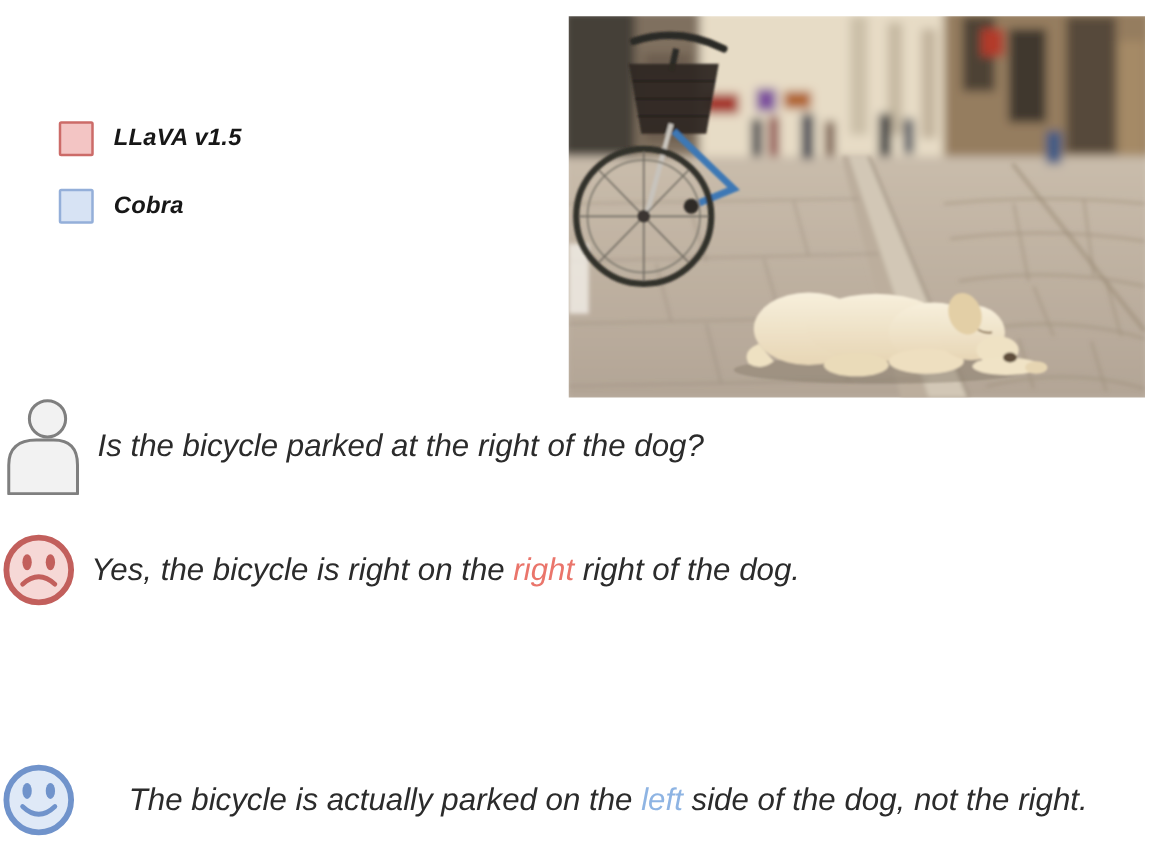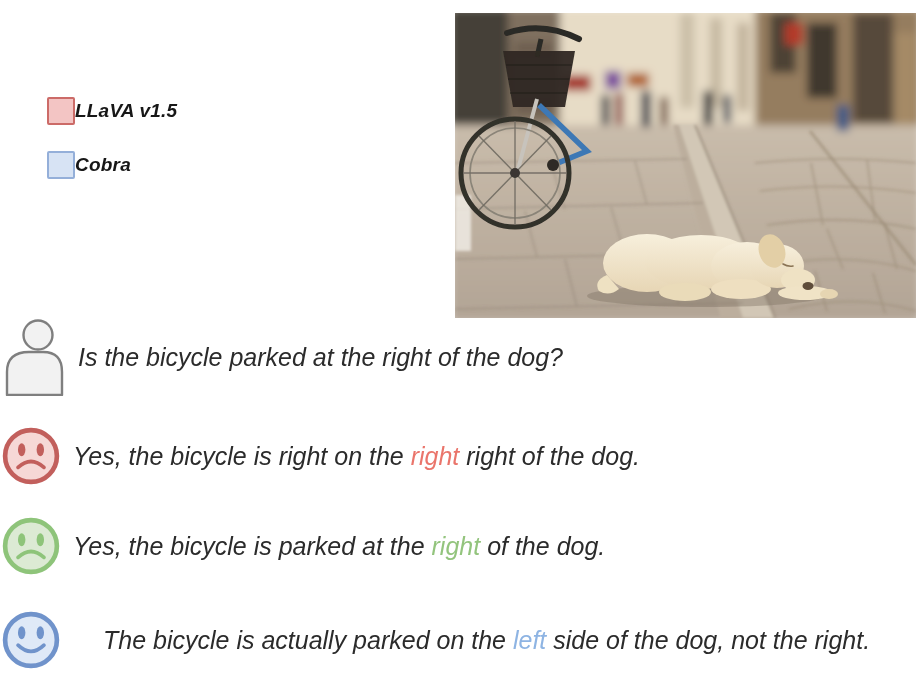--- a/index.html
+++ b/index.html
@@ -2,21 +2,21 @@
 <html><head>
 <meta charset="utf-8">
 <style>
   html,body{margin:0;padding:0;background:#ffffff;}
   .canvas{
     position:relative;width:922px;height:688px;background:#ffffff;overflow:hidden;
     font-family:"Liberation Sans",sans-serif;
   }
   
   .legend{position:absolute;left:20px;top:97px;}
-  .legend-row{display:flex;align-items:center;margin-bottom:26px;height:28px;padding-left:27px;}
+  .legend-row{display:flex;align-items:center;gap:16px;margin-bottom:26px;height:28px;padding-left:27px;}
   .swatch{width:24px;height:24px;background:var(--sw-fill);border:2px solid var(--sw-border);border-radius:2px;}
   .legend-label{font-weight:bold;font-style:italic;font-size:19px;color:#171717;letter-spacing:.2px;}
   
   .photo{position:absolute;left:455px;top:13px;width:461px;height:305px;}
   .photo svg{display:block;width:100%;height:100%;}
   
   .dlg-row{position:absolute;display:flex;align-items:center;gap:13px;}
   .row-question{left:3px;top:318px;height:78px;}
   .row-r0{left:2px;top:427px;height:58px;}
   .row-r1{left:2px;top:517px;height:58px;}
@@ -201,31 +201,20 @@
       <svg viewBox="0 0 56 56">
         <circle cx="28" cy="28" r="25" style="fill:var(--face-fill);stroke:var(--face-border)" stroke-width="4.5"></circle>
         <ellipse cx="19" cy="22" rx="3.6" ry="6.2" style="fill:var(--face-border)"></ellipse>
         <ellipse cx="37" cy="22" rx="3.6" ry="6.2" style="fill:var(--face-border)"></ellipse>
         <path d="M15.5 39 Q28 27.5 40.5 39" fill="none" style="stroke:var(--face-border)" stroke-width="3.6" stroke-linecap="round"></path>
       </svg>
     </span>
     <span class="msg"><span>Yes, the bicycle is right on the </span><span class="kw" style="color: rgb(234, 117, 107);">right</span><span> right of the dog.</span></span>
   </div>
 
-  <div class="dlg-row row-r1">
-    <span class="face" style="--face-fill: #dcead4; --face-border: #8ec47a;">
-      <svg viewBox="0 0 56 56">
-        <circle cx="28" cy="28" r="25" style="fill:var(--face-fill);stroke:var(--face-border)" stroke-width="4.5"></circle>
-        <ellipse cx="19" cy="22" rx="3.6" ry="6.2" style="fill:var(--face-border)"></ellipse>
-        <ellipse cx="37" cy="22" rx="3.6" ry="6.2" style="fill:var(--face-border)"></ellipse>
-        <path d="M15.5 39 Q28 27.5 40.5 39" fill="none" style="stroke:var(--face-border)" stroke-width="3.6" stroke-linecap="round"></path>
-      </svg>
-    </span>
-    <span class="msg"><span>Yes, the bicycle is parked at the </span><span class="kw" style="color: rgb(147, 196, 125);">right</span><span> of the dog.</span></span>
-  </div>
 
   <div class="dlg-row row-r2">
     <span class="face" style="--face-fill: #dfe9f7; --face-border: #7093cb;">
       <svg viewBox="0 0 56 56">
         <circle cx="28" cy="28" r="25" style="fill:var(--face-fill);stroke:var(--face-border)" stroke-width="4.5"></circle>
         <ellipse cx="19" cy="21" rx="3.6" ry="6.2" style="fill:var(--face-border)"></ellipse>
         <ellipse cx="37" cy="21" rx="3.6" ry="6.2" style="fill:var(--face-border)"></ellipse>
         <path d="M15.5 33 Q28 45 40.5 33" fill="none" style="stroke:var(--face-border)" stroke-width="3.6" stroke-linecap="round"></path>
       </svg>
     </span>

